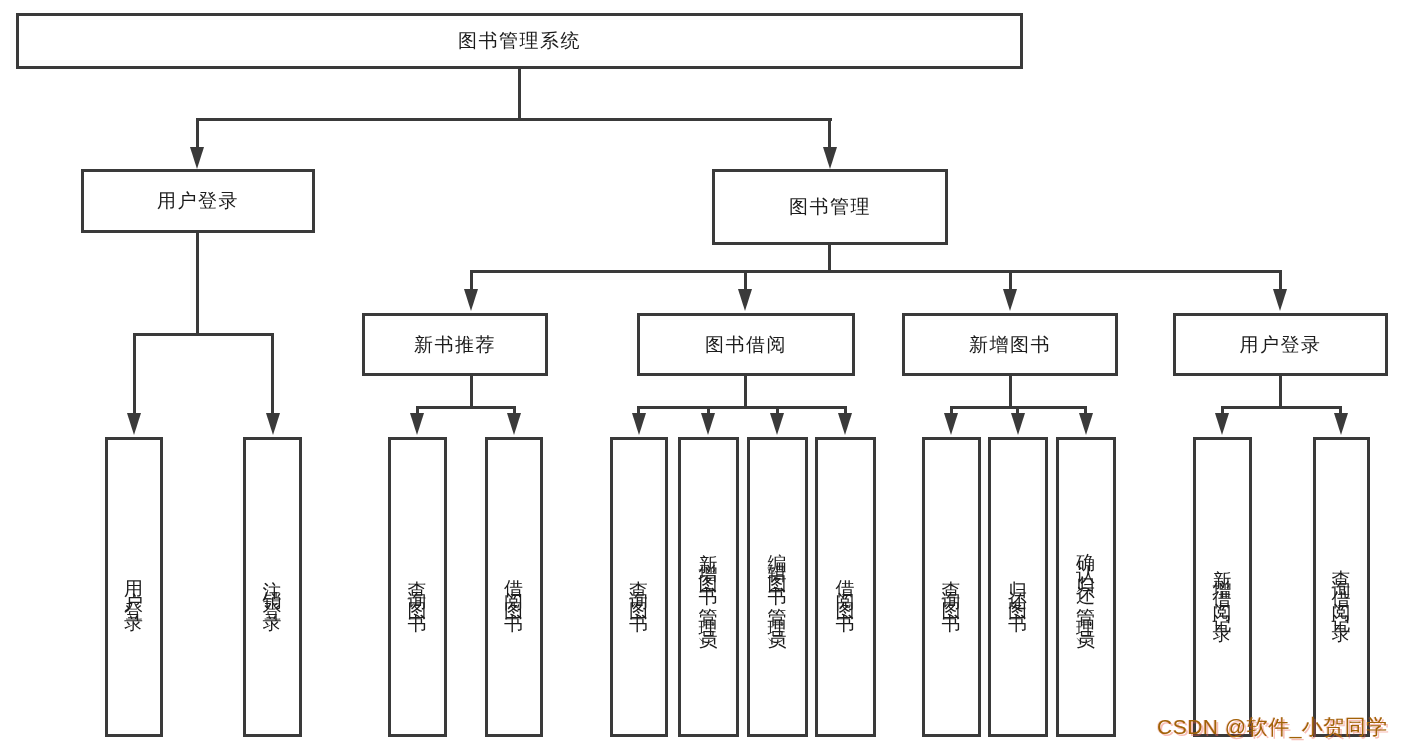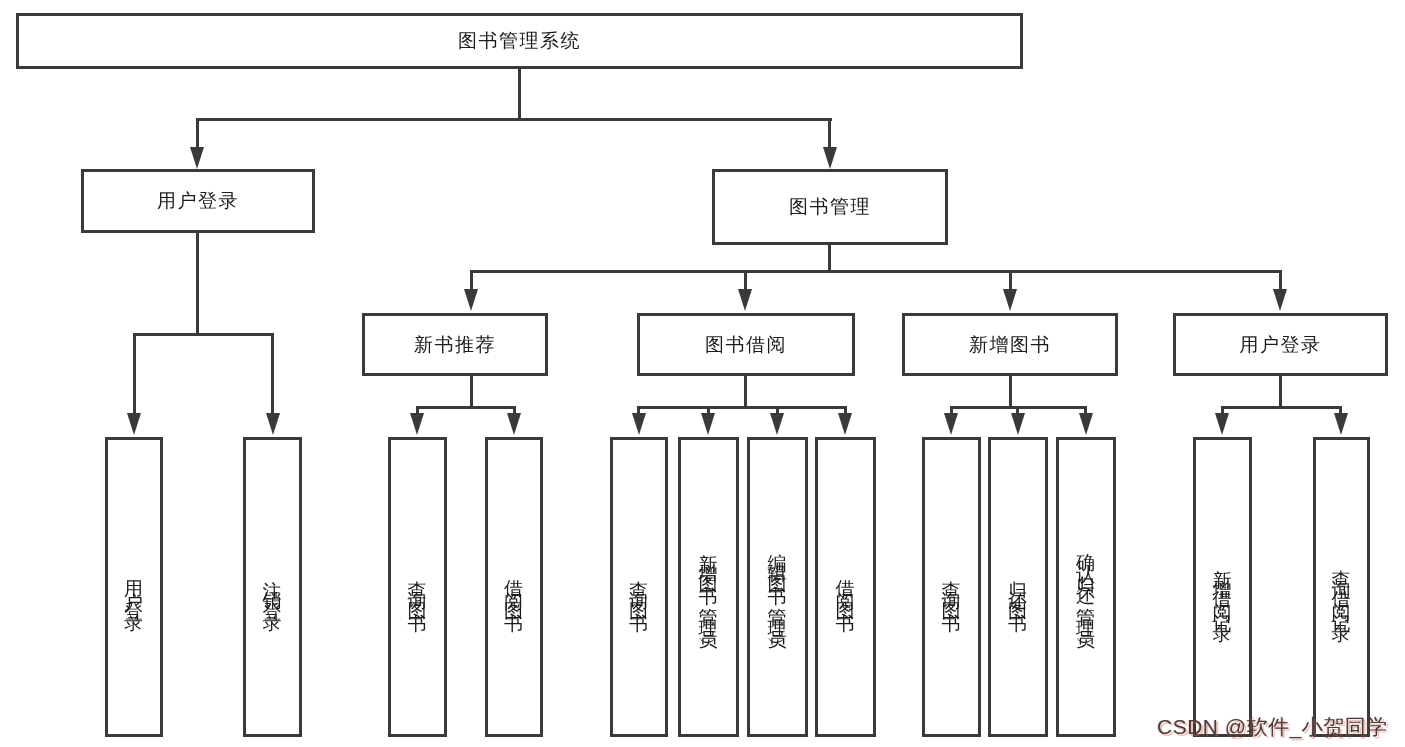--- a/index.html
+++ b/index.html
@@ -31,21 +31,21 @@
   .ar{
     position:absolute;width:0;height:0;
     border-left:7px solid transparent;
     border-right:7px solid transparent;
     border-top:22px solid #3a3a3a;
   }
   .watermark{
     position:absolute;
     left:1157px;top:713px;
     font-size:21px;
-    color:#404040;
+    color:#a16207;
     letter-spacing:0.5px;
     white-space:nowrap;
     text-shadow:2px 2px 0 rgba(235,93,73,0.40), -1px 0 0 rgba(235,93,73,0.25);
     z-index:10;
   }
 </style>
 </head>
 <body>
 
 <div id="stage">

